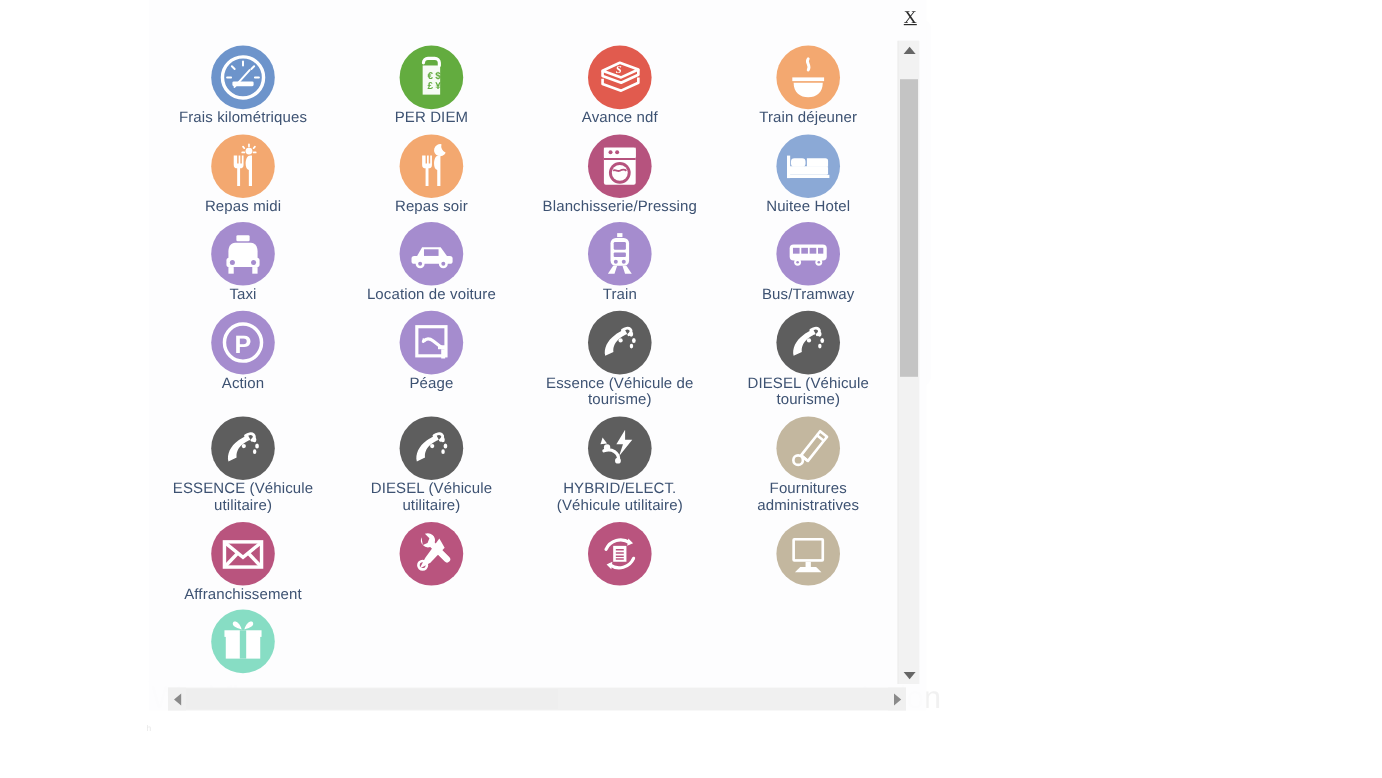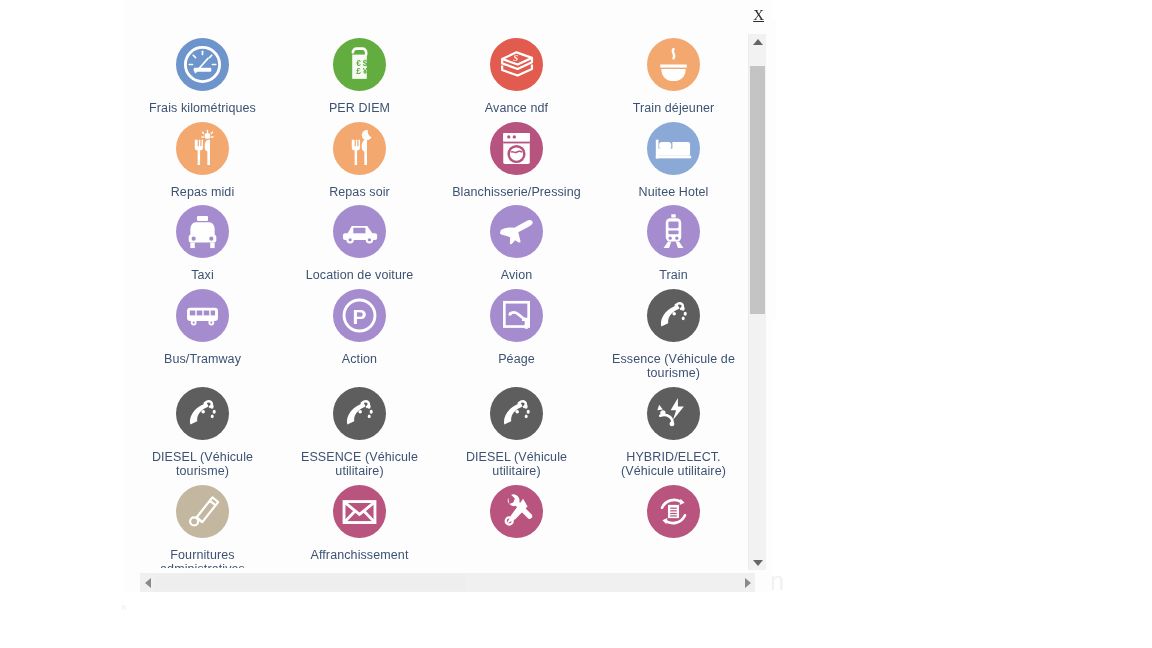--- a/index.html
+++ b/index.html
@@ -84,21 +84,21 @@
     cursor:pointer;
     min-height:66px;
   }
   .tile .badge{
     width:53px;height:53px;border-radius:50%;
     display:flex;align-items:center;justify-content:center;
     flex:0 0 auto;
   }
   .tile .badge svg{display:block;}
   .tile .cap{
-    margin-top:10px;
+    margin-top:0;
     font-size:12.5px;
     color:#3d5272;
     text-align:center;
     line-height:14.5px;
     max-width:142px;
     letter-spacing:.1px;
   }
 
   
   #vscroll{
@@ -303,28 +303,20 @@
               <circle cx="15.5" cy="31.5" r="1.5" fill="#a58cce"></circle>
               <circle cx="33" cy="31.5" r="3.4" fill="#ffffff"></circle>
               <circle cx="33" cy="31.5" r="1.5" fill="#a58cce"></circle>
             </svg>
           </div>
           <div class="cap">Location de voiture</div>
         </div>
         <div class="tile">
           <div class="badge" style="background: rgb(165, 140, 206);">
             <svg width="53" height="53" viewBox="0 0 48 48" fill="none">
-              <path d="M9 23c4-2.6 9-3.2 13-2.4l12-6.6c2.4-1.3 5.4.2 4.6 2.4-.5 1.5-2 2.6-4 3.6l-9 4.6 2 8c.2 1-.6 1.8-1.5 1.3l-3.4-2-3 3.4c-.6.7-1.7.3-1.7-.6l.2-5.6-8-2.4c-1.4-.5-1.4-2.3-.2-3.7z" fill="#ffffff"></path>
-            </svg>
-          </div>
-          <div class="cap">Avion</div>
-        </div>
-        <div class="tile">
-          <div class="badge" style="background: rgb(165, 140, 206);">
-            <svg width="53" height="53" viewBox="0 0 48 48" fill="none">
               <rect x="17" y="12" width="14" height="21" rx="4" fill="#ffffff"></rect>
               <rect x="19.4" y="15" width="9.2" height="6" rx="1" fill="#a58cce"></rect>
               <rect x="19.4" y="23" width="9.2" height="3.4" rx=".8" fill="#a58cce"></rect>
               <circle cx="21" cy="30" r="1.5" fill="#a58cce"></circle>
               <circle cx="27" cy="30" r="1.5" fill="#a58cce"></circle>
               <path d="M19 33l-4 6h5l2-6z" fill="#ffffff"></path>
               <path d="M29 33l4 6h-5l-2-6z" fill="#ffffff"></path>
               <rect x="22" y="8.4" width="4" height="3" fill="#ffffff"></rect>
             </svg>
           </div>

